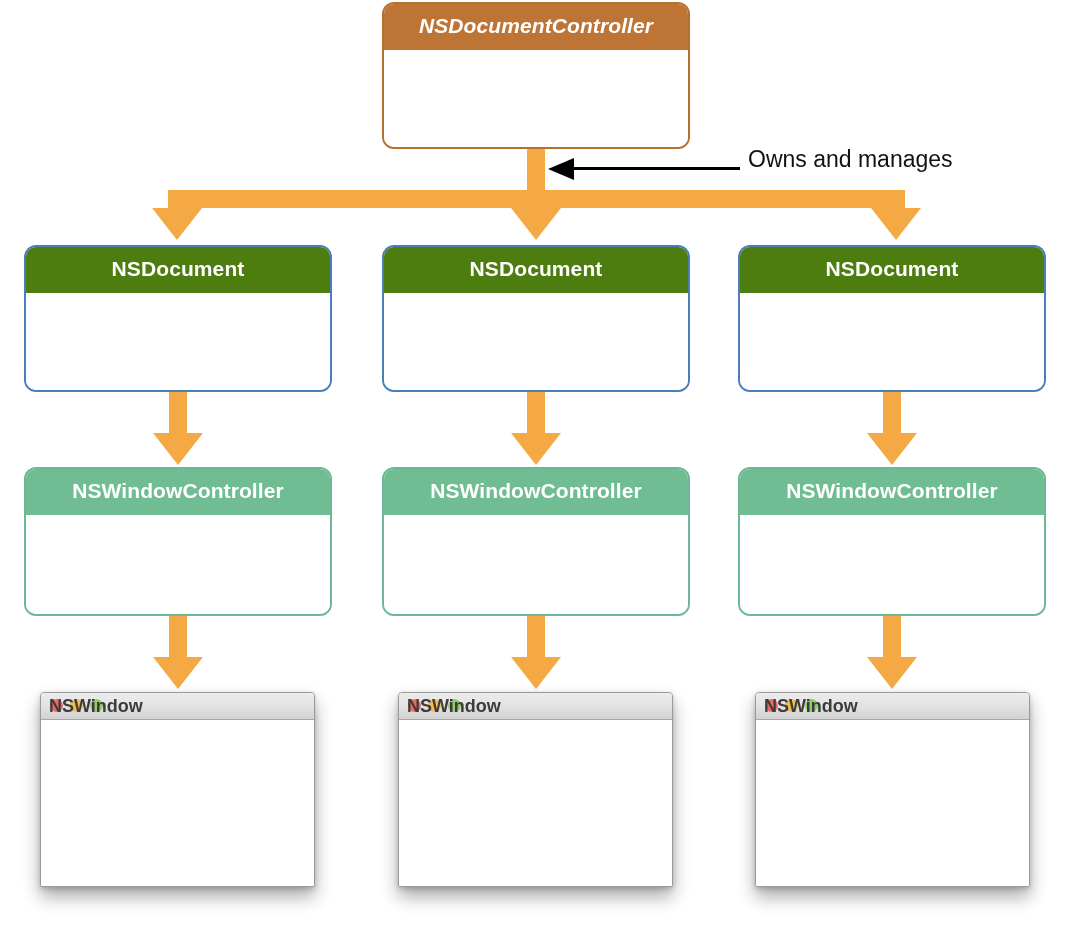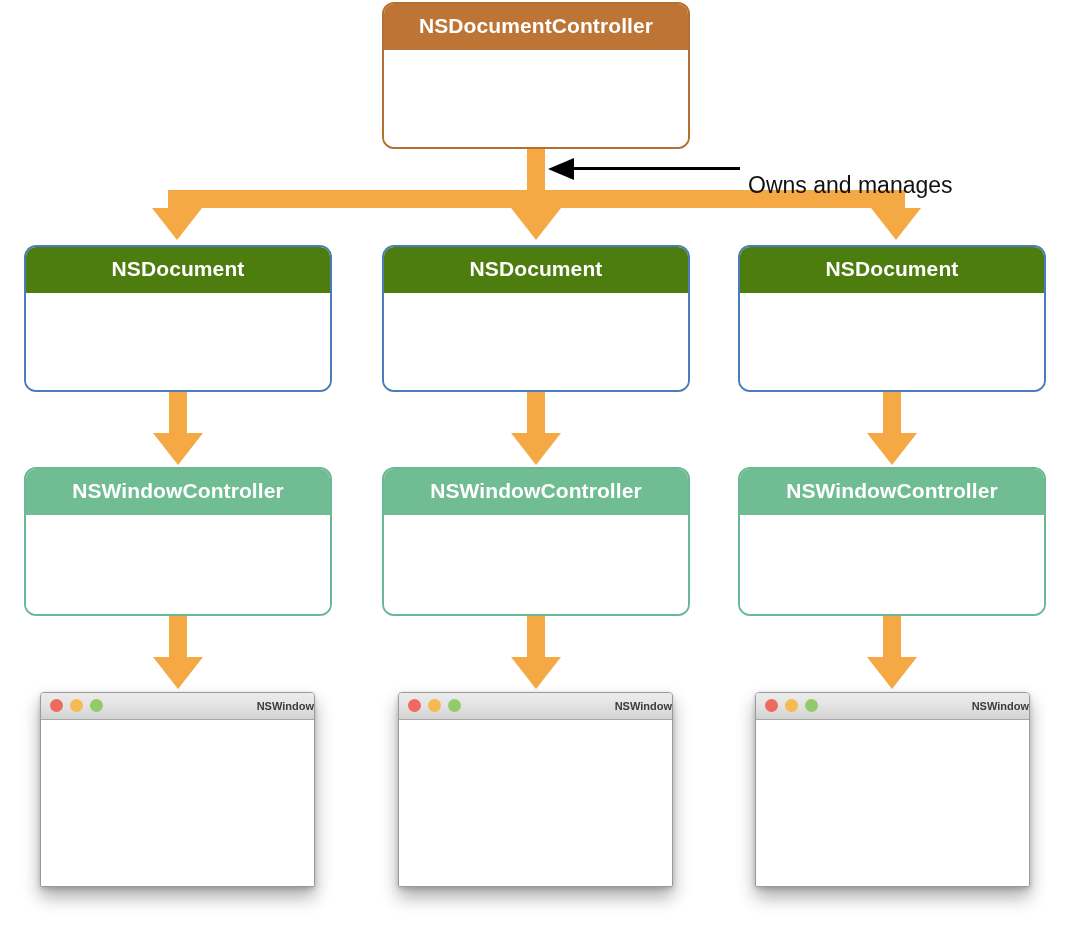--- a/index.html
+++ b/index.html
@@ -37,21 +37,21 @@
     font-weight: bold;
     font-size: 21px;
     letter-spacing: 0.1px;
     white-space: nowrap;
   }
   .class-box .body {
     width: 100%;
     background: #ffffff;
   }
 
-  .box-controller { border-color: #b5702f; }
+  .box-controller { border-color: #b5702f; font-style: italic; }
   .box-controller .hdr { background: #bd7434; }
 
   .box-document { border-color: #4a7ebb; }
   .box-document .hdr { background: #4d7c0f; }
 
   .box-wincontroller { border-color: #6bb994; }
   .box-wincontroller .hdr { background: #71bd93; }
 
   
   .orange { position: absolute; background: #f5a944; }
@@ -114,25 +114,25 @@
   .nswindow .light {
     width: 13px;
     height: 13px;
     border-radius: 50%;
   }
   .light-close { background: #ee6a5f; }
   .light-min   { background: #f5bb50; }
   .light-max   { background: #92cc6a; }
   .nswindow .wtitle {
     position: absolute;
-    left: 0; right: 0; top: 0;
+    left: 8px; right: 0; top: 0;
     height: 27px;
     line-height: 27px;
-    text-align: right;
-    font-size: 11px;
+    text-align: left;
+    font-size: 18px;
     font-weight: bold;
     color: #3c3c3c;
   }
   .nswindow .content {
     background: #ffffff;
     width: 100%;
   }
 </style>
 </head>
 <body>
@@ -152,21 +152,21 @@
   <div class="orange-head" style="left:152px; top:208px;"></div>
 
   <div class="orange-shaft" style="left:527px; top:190px; width:18px; height:22px;"></div>
   <div class="orange-head" style="left:511px; top:208px;"></div>
 
   <div class="orange-shaft" style="left:887px; top:190px; width:18px; height:22px;"></div>
   <div class="orange-head" style="left:871px; top:208px;"></div>
 
   <div class="ann-line" style="left:565px; top:167px; width:175px;"></div>
   <div class="ann-head" style="left:548px; top:158px;"></div>
-  <div class="ann-label" style="left:748px; top:172px;">Owns and manages</div>
+  <div class="ann-label" style="left:748px; top:146px;">Owns and manages</div>
 
   <div class="class-box box-document" style="left:24px; top:245px; width:308px; height:147px;">
     <div class="hdr">NSDocument</div>
     <div class="body" style="height:97px;"></div>
   </div>
 
   <div class="class-box box-document" style="left:382px; top:245px; width:308px; height:147px;">
     <div class="hdr">NSDocument</div>
     <div class="body" style="height:97px;"></div>
   </div>

